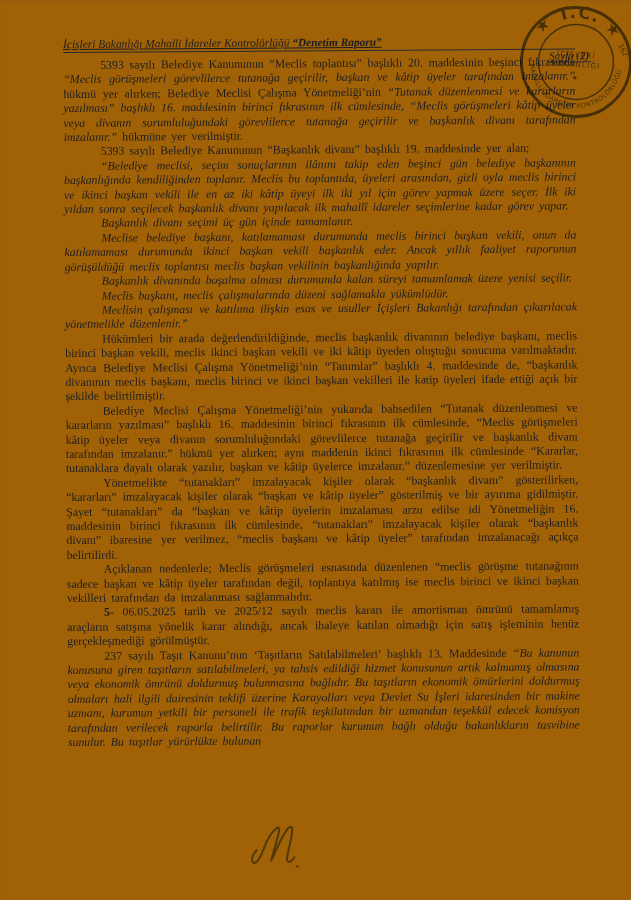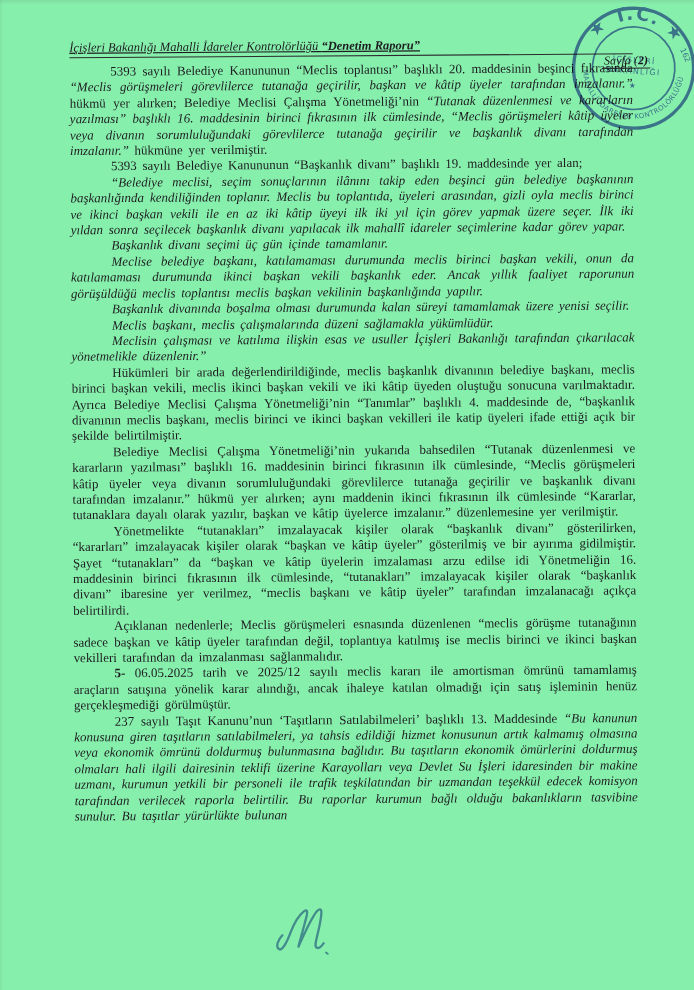--- a/index.html
+++ b/index.html
@@ -5,21 +5,21 @@
 <style>
   html,body{margin:0;padding:0;}
   body{
     width:631px;height:900px;overflow:hidden;
     background:#fbfbfa;
     font-family:"Liberation Serif", serif;
     color:#1d1d20;
     position:relative;
   }
   .page{
-    position:absolute;inset:0;background:#86efac;
+    position:absolute;inset:0;background:#a16207;
   }
   .scan-edge-top{position:absolute;top:0;left:0;right:0;height:4px;
     background:linear-gradient(to bottom, rgba(60,60,60,.10), rgba(0,0,0,0));}
   .scan-edge-left{position:absolute;top:0;left:0;bottom:0;width:3px;
     background:linear-gradient(to right, rgba(60,60,60,.07), rgba(0,0,0,0));}
   .content{
     position:absolute;left:63px;top:38px;width:512px;
     transform:rotate(-0.4deg);transform-origin:left top;
   }
   .hdr{

